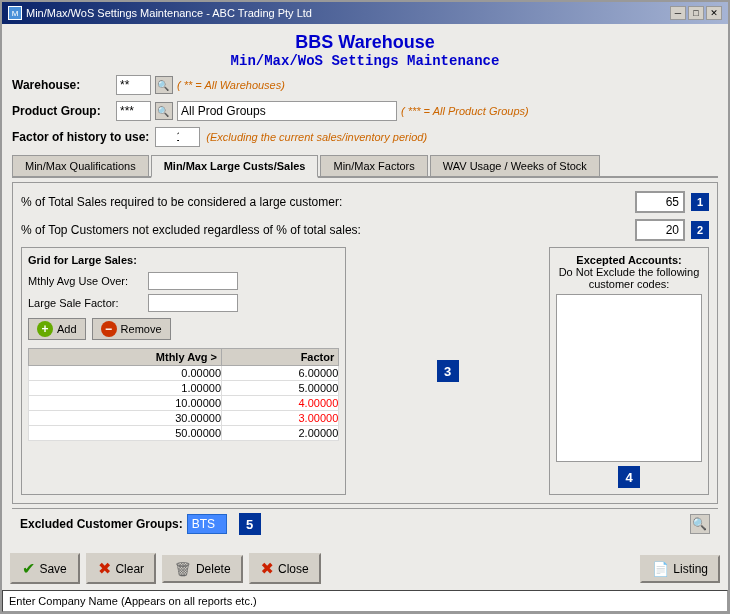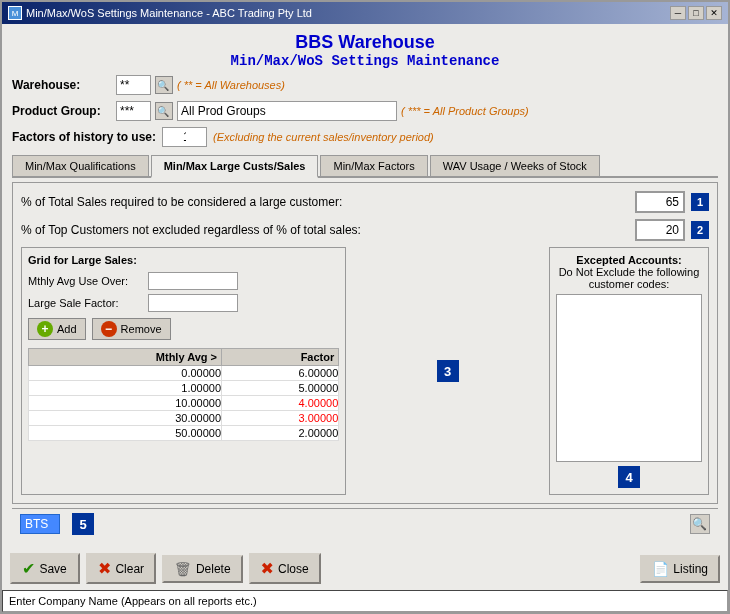--- a/index.html
+++ b/index.html
@@ -475,21 +475,21 @@
 
     <div class="form-row">
       <span class="form-label">Product Group:</span>
       <input class="form-input small-input" value="***" style="">
       <div class="search-btn">🔍</div>
       <input class="form-input medium-input" value="All Prod Groups" style="">
       <span class="hint-text">( *** = All Product Groups)</span>
     </div>
 
     <div class="period-row">
-      <span class="period-label">Factors of history to use:</span>
+      <span class="period-label">Factor of history to use:</span>
       <input class="period-input" value="12" style="">
       <span class="hint-text">(Excluding the current sales/inventory period)</span>
     </div>
 
     <div class="tabs-row">
       <div class="tab">Min/Max Qualifications</div>
       <div class="tab active">Min/Max Large Custs/Sales</div>
       <div class="tab">Min/Max Factors</div>
       <div class="tab">WAV Usage / Weeks of Stock</div>
     </div>
@@ -571,20 +571,21 @@
           <div class="excepted-subtitle">Do Not Exclude the following customer codes:</div>
           <div class="excepted-list"></div>
           <div style="display:flex;justify-content:center;margin-top:4px;">
             <div class="numbered-overlay">4</div>
           </div>
         </div>
       </div>
     </div>
 
     <div class="bottom-bar">
+      <span class="excl-label">Excluded Customer Groups:</span>
       <input class="excl-input" value="BTS" style="">
       <div class="badge5">5</div>
       <div class="search-icon-btn">🔍</div>
     </div>
 
   </div>
 
   <div class="footer-buttons">
     <button class="action-btn">
       <span class="btn-icon-green">✔</span>

